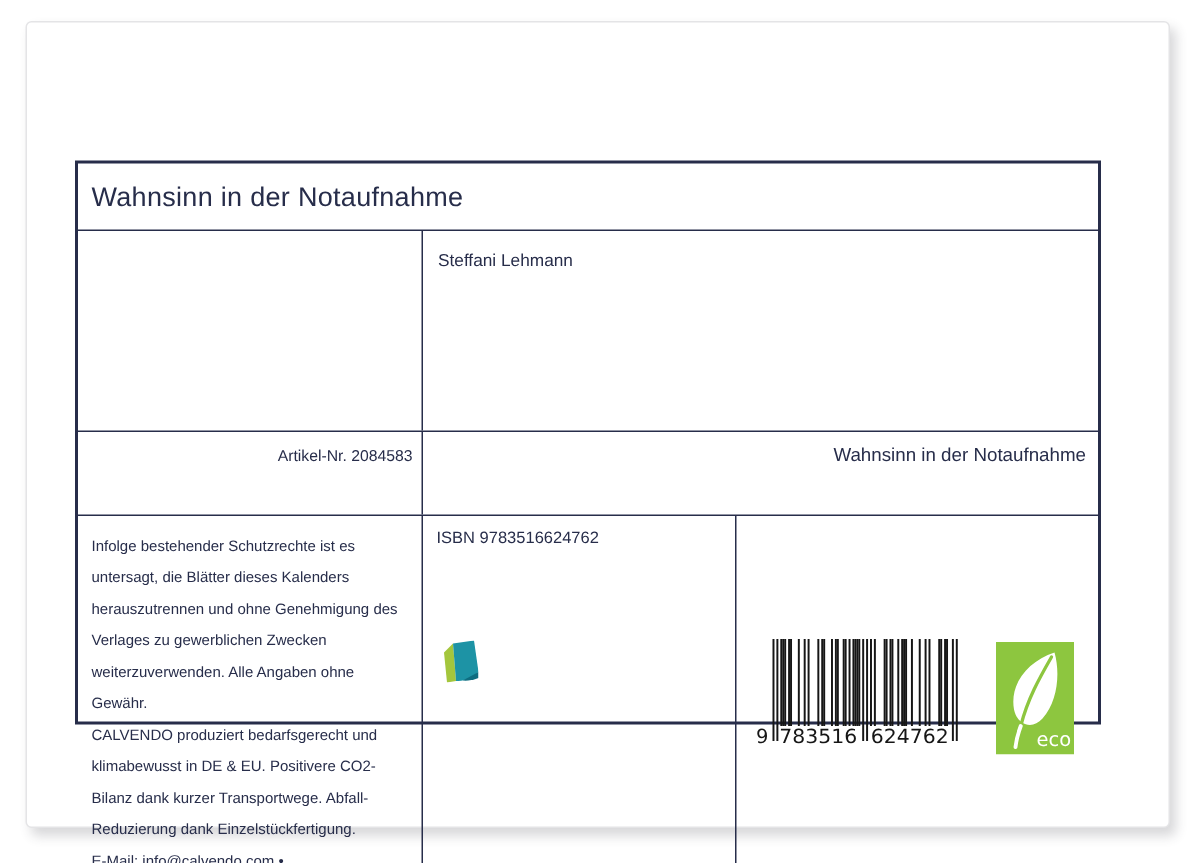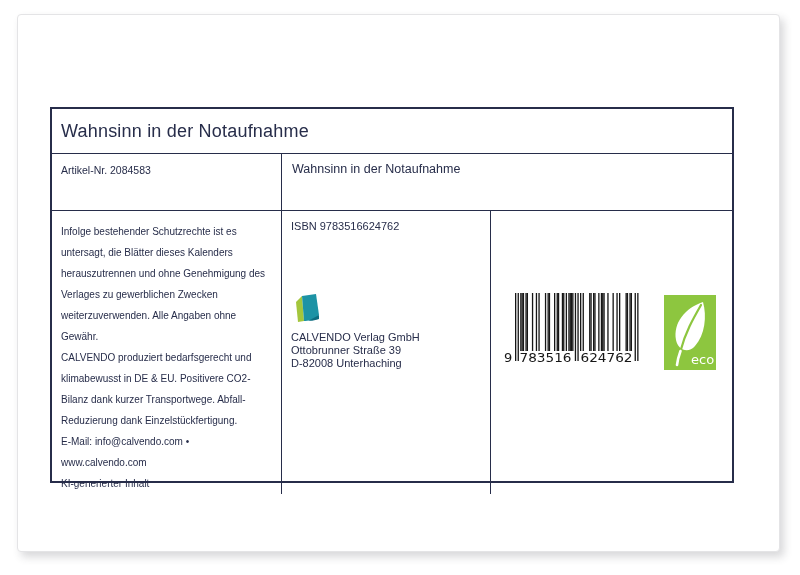--- a/index.html
+++ b/index.html
@@ -11,21 +11,21 @@
     font-family:"Liberation Sans", sans-serif; color:var(--ink);}
   .page{position:absolute; left:17px; top:14px; width:763px; height:538px;
     background:#fff; border:1px solid #e4e4e6; border-radius:4px;
     box-shadow:4px 5px 8px rgba(60,60,70,.20);}
   .grid{position:absolute; left:32px; top:92px; width:684px; height:376px;
     border:2px solid var(--border); display:flex; flex-direction:column; background:#fff;}
   .row{display:flex; border-top:1.5px solid var(--border); flex:none;}
   .row.first{border-top:none;}
   .r1{height:44px;}
   .r2{height:133.5px;}
-  .r3{height:56.5px;}
+  .r3{height:56.5px;text-align:right;}
   .r4{flex:1;}
   .cell{position:relative; flex:1;padding-left:20px;}
   .cell + .cell{border-left:1.5px solid var(--border);}
   .w-left{width:229px; flex:none;}
   .w-mid{width:209px; flex:none;}
   .title-cell{padding:12px 8px 0 9px; font-size:18px; letter-spacing:.2px;}
   .author-cell{padding:14px 8px 0 10px; font-size:11.5px;}
   .article-cell{padding:10px 6px 0 9px; font-size:10.5px;}
   .product-cell{padding:8px 8px 0 10px; font-size:12.5px;}
   .legal-cell{padding:10px 6px 0 9px; font-size:10px; line-height:21px; white-space:pre-line;}
@@ -49,20 +49,24 @@
 </head>
 <body>
 
 <div class="page">
   <div class="grid">
 
     <div class="row first r1">
       <div class="cell title-cell">Wahnsinn in der Notaufnahme</div>
     </div>
 
+    <div class="row r2">
+      <div class="cell w-left"></div>
+      <div class="cell author-cell">Steffani Lehmann</div>
+    </div>
 
     <div class="row r3">
       <div class="cell w-left article-cell">Artikel-Nr. 2084583</div>
       <div class="cell product-cell">Wahnsinn in der Notaufnahme</div>
     </div>
 
     <div class="row r4">
       <div class="cell w-left legal-cell">Infolge bestehender Schutzrechte ist es
 untersagt, die Blätter dieses Kalenders
 herauszutrennen und ohne Genehmigung des
@@ -79,23 +83,20 @@
 
       <div class="cell w-mid">
         <div class="isbn">ISBN 9783516624762</div>
         <div class="cv">
           <svg width="24" height="28" viewBox="0 0 24 28">
             <polygon class="cv-green" points="1,8 7,2 9,27 3,28"></polygon>
             <path class="cv-teal" d="M7,2 L21,0 L24,21 C19,26 13,27 9,27 Z"></path>
             <path class="cv-dark" d="M13.5,26.7 L24,21 L24,25 C20,26.6 16,27 13.5,26.7 Z"></path>
           </svg>
         </div>
-        <div class="addr">CALVENDO Verlag GmbH
-Ottobrunner Straße 39
-D-82008 Unterhaching</div>
       </div>
 
       <div class="cell">
         <svg class="barcode" id="barcode-svg" width="137" height="72" viewBox="-12 0 137 72">
             <rect x="0.00" y="0" width="1.31" height="68" fill="#161616"></rect>
             <rect x="2.60" y="0" width="1.31" height="68" fill="#161616"></rect>
             <rect x="5.20" y="0" width="1.31" height="58" fill="#161616"></rect>
             <rect x="6.50" y="0" width="1.31" height="58" fill="#161616"></rect>
             <rect x="7.80" y="0" width="1.31" height="58" fill="#161616"></rect>
             <rect x="10.40" y="0" width="1.31" height="58" fill="#161616"></rect>

